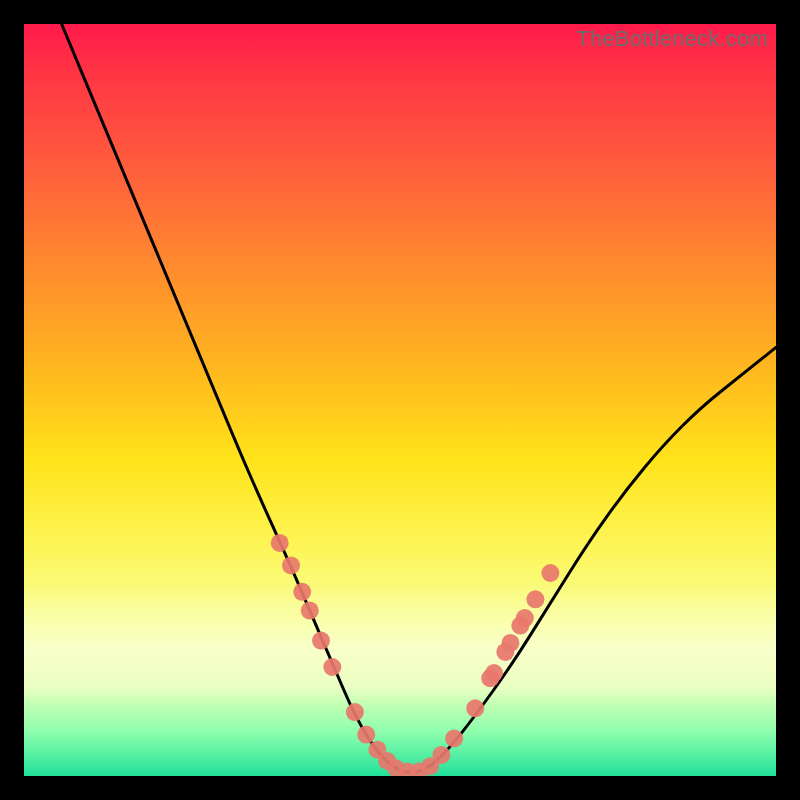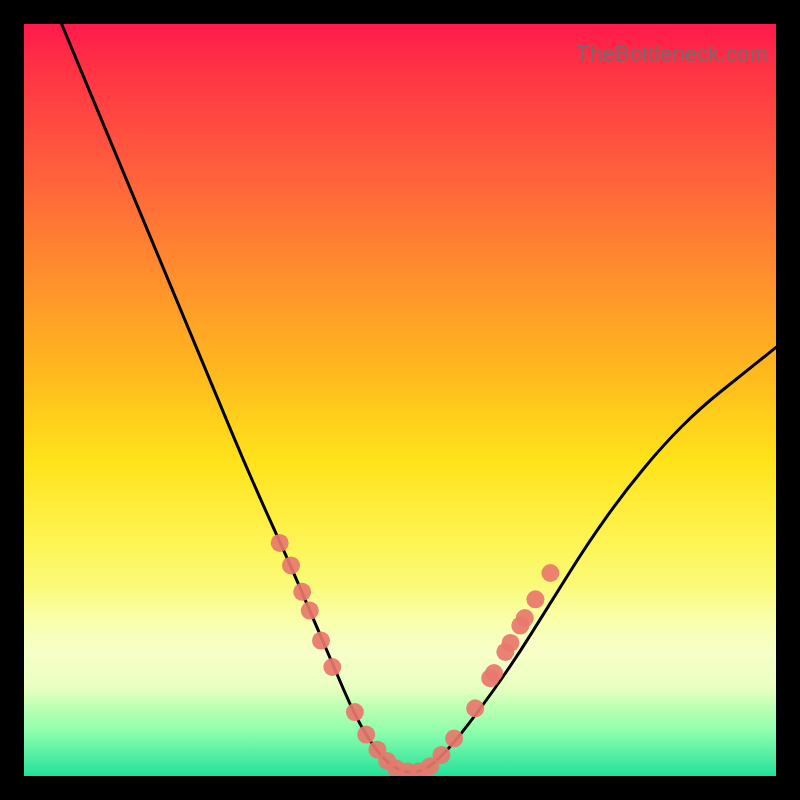--- a/index.html
+++ b/index.html
@@ -27,21 +27,21 @@
       #fdf65a 70%,
       #f7ff9a 80%,
       #e6ffb9 88%,
       #8fffad 94%,
       #22e19a 100%
     );
     overflow: hidden;
   }
   .watermark {
     position: absolute;
-    top: 17px;
+    top: 2px;
     right: 8px;
     color: #6d6d6d;
     font-size: 22px;
     font-weight: 400;
     letter-spacing: 0.2px;
     z-index: 5;
   }
   .plot {
     position: absolute;
     inset: 0;

